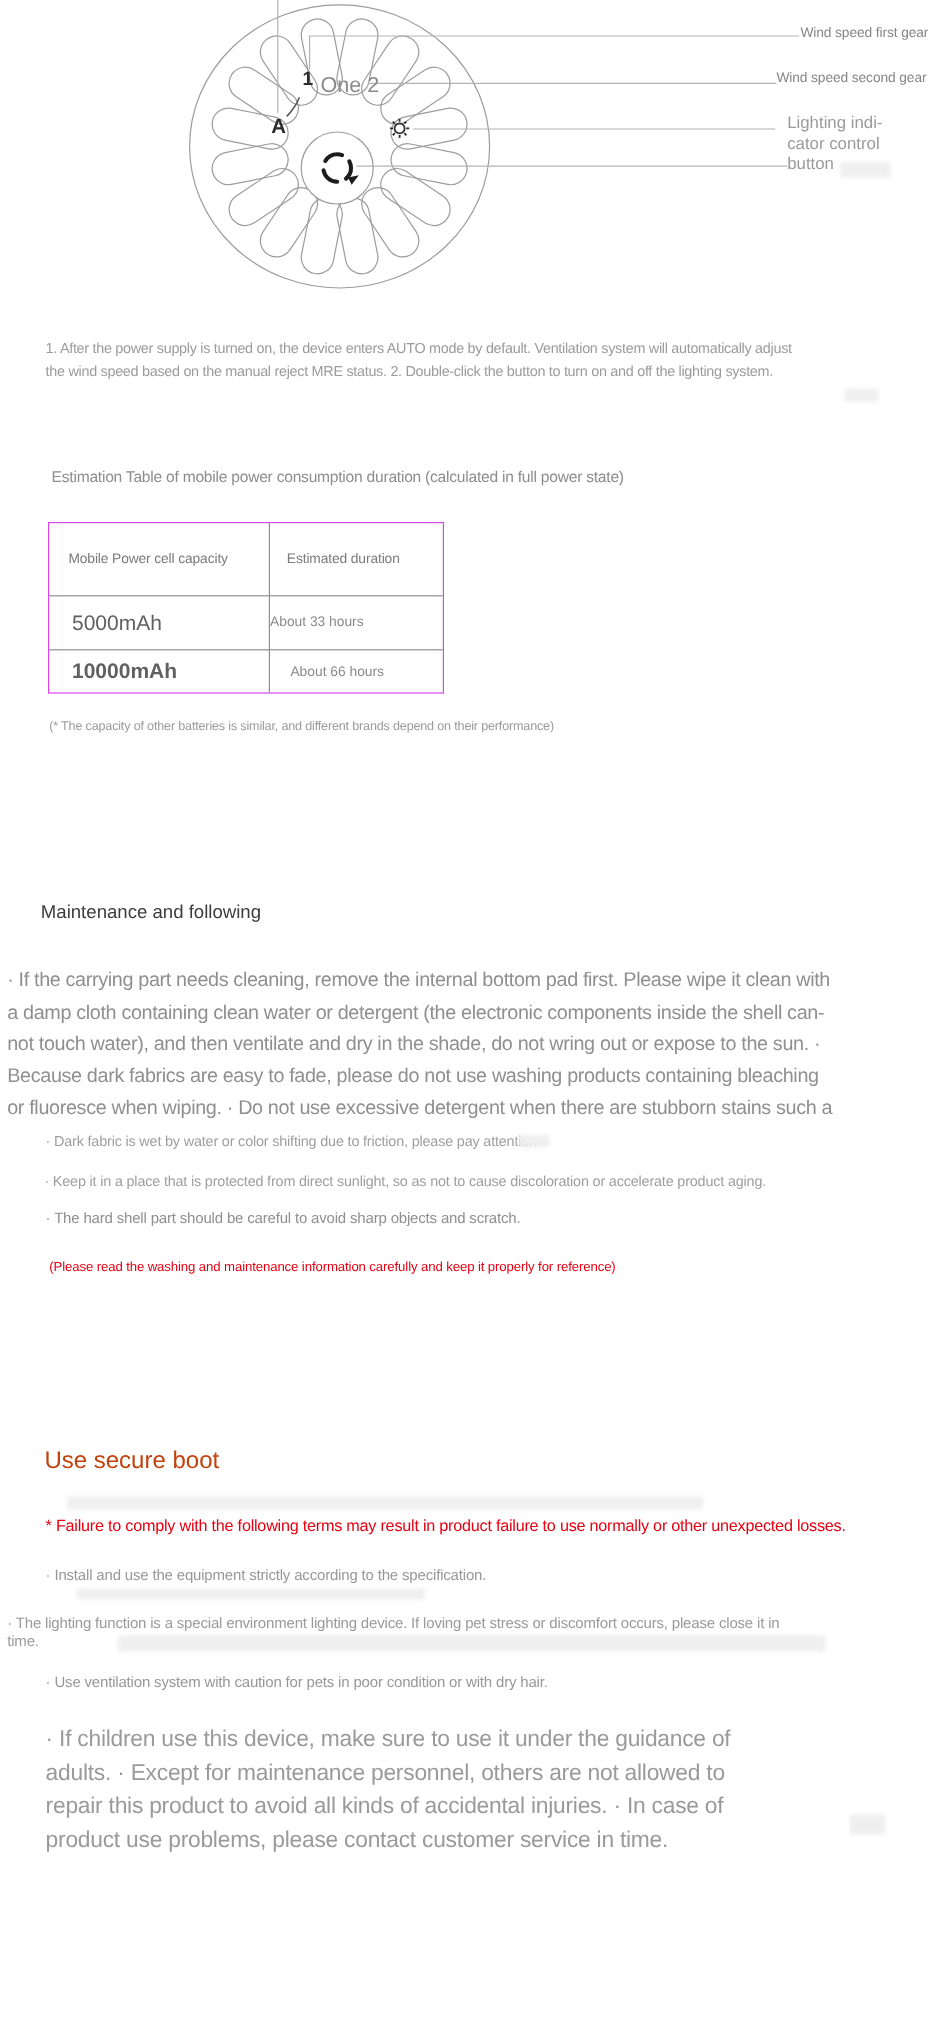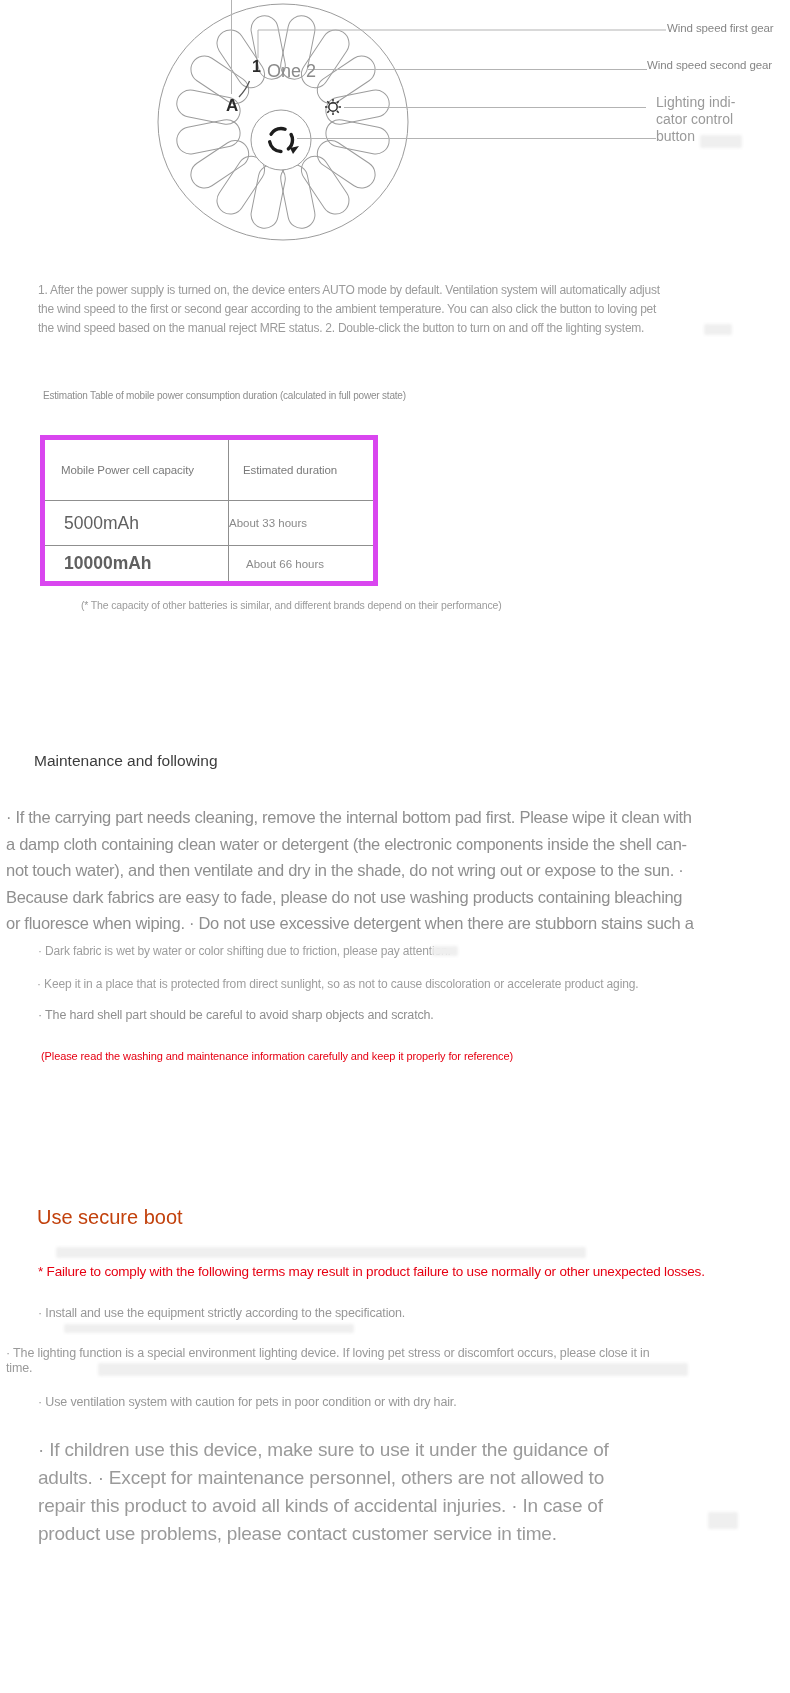--- a/index.html
+++ b/index.html
@@ -11,24 +11,24 @@
 
   
   .callout-sm{font-size:11.5px;color:#868686;letter-spacing:-0.1px;text-align:right;}
   .callout-lg{font-size:14px;line-height:16.8px;color:#9a9a9a;}
   .dial-num{font-size:16px;font-weight:bold;color:#2b2b2b;}
   .dial-one{font-size:18px;color:#8a8a8a;}
   .dial-a{font-size:17px;font-weight:bold;color:#2b2b2b;}
 
   
   .para1{font-size:12px;line-height:18.9px;color:#9b9b9b;letter-spacing:-0.25px;}
-  .tbl-title{font-size:10px;color:#8d8d8d;letter-spacing:-0.2px;}
-  .footnote{font-size:10.5px;color:#9b9b9b;letter-spacing:-0.15px;margin-left:40px;}
+  .tbl-title{font-size:13px;color:#8d8d8d;letter-spacing:-0.2px;}
+  .footnote{font-size:10.5px;color:#9b9b9b;letter-spacing:-0.15px;}
 
-  .power-table{left:40px;top:435px;width:328px;height:141px;border:5px solid #d946ef;
+  .power-table{left:40px;top:435px;width:328px;height:141px;border:1px solid #d946ef;
                display:grid;grid-template-columns:183px 1fr;grid-template-rows:60px 45px 36px;}
   .power-table .cell{display:flex;align-items:center;}
   .power-table .c2{border-left:1px solid #8f8f8f;}
   .power-table .r2,.power-table .r3{border-top:1px solid #8f8f8f;}
   .th{font-size:11.5px;color:#7a7a7a;letter-spacing:-0.1px;}
   .cap{font-size:17.5px;color:#606060;}
   .dur{font-size:11.5px;color:#8a8a8a;}
 
   .mnt-heading{font-size:15.5px;color:#3c3c3c;}
   .big-para{font-size:16.5px;line-height:26.5px;color:#8f8f8f;letter-spacing:-0.3px;}
@@ -107,21 +107,20 @@
   <div class="abs callout-sm nowrap" style="left:667px;top:22px;">Wind speed first gear</div>
   <div class="abs callout-sm nowrap" style="left:647px;top:59px;">Wind speed second gear</div>
   <div class="abs callout-lg" style="left:656px;top:94px;width:130px;">
     <div class="nowrap">Lighting indi-</div>
     <div class="nowrap">cator control</div>
     <div class="nowrap">button</div>
   </div>
 
   <div class="abs para1" style="left:38px;top:281px;width:700px;">
     <div class="nowrap">1. After the power supply is turned on, the device enters AUTO mode by default. Ventilation system will automatically adjust</div>
-    <div class="nowrap">the wind speed to the first or second gear according to the ambient temperature. You can also click the button to loving pet</div>
     <div class="nowrap">the wind speed based on the manual reject MRE status. 2. Double-click the button to turn on and off the lighting system.</div>
   </div>
 
   <div class="abs tbl-title nowrap" style="left:43px;top:390px;">Estimation Table of mobile power consumption duration (calculated in full power state)</div>
 
   <div class="abs power-table">
     <div class="cell c1 r1 th" style="padding-left:16px;">Mobile Power cell capacity</div>
     <div class="cell c2 r1 th" style="padding-left:14px;">Estimated duration</div>
     <div class="cell c1 r2 cap" style="padding-left:19px;">5000mAh</div>
     <div class="cell c2 r2 dur" style="">About 33 hours</div>

